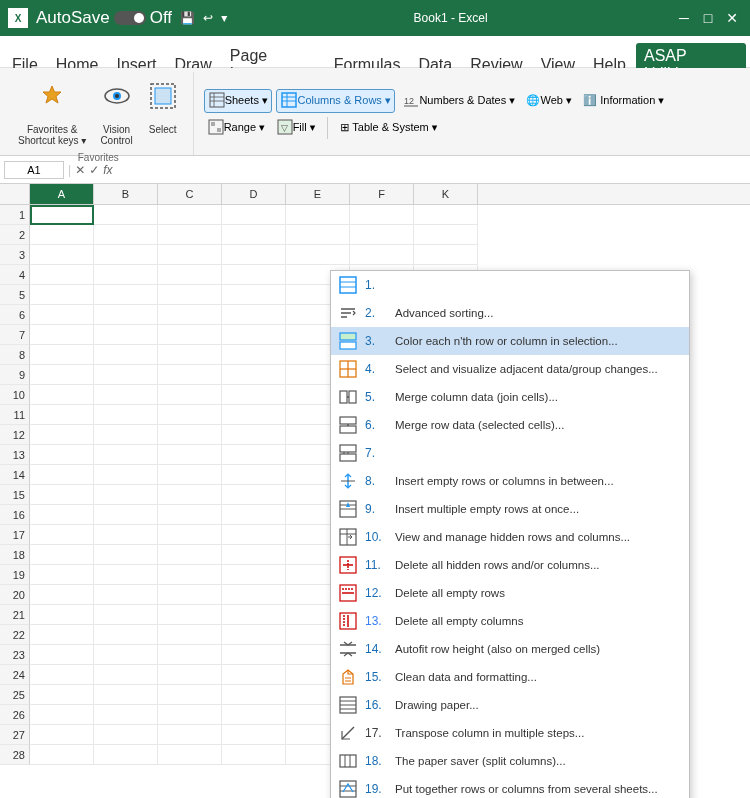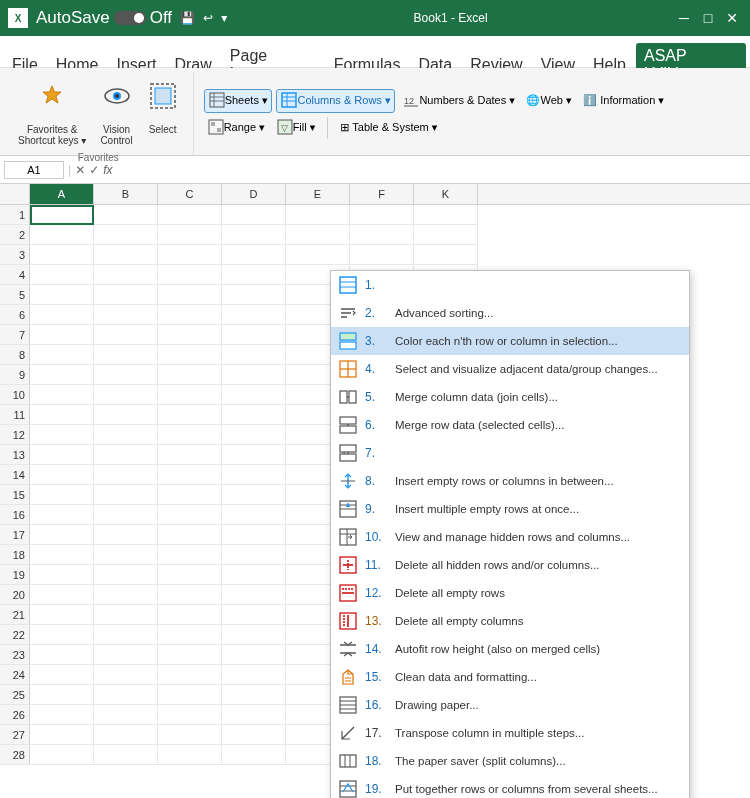--- a/index.html
+++ b/index.html
@@ -825,21 +825,21 @@
         <span class="item-text">Delete all empty rows</span>
       </div>
       <div class="dropdown-item">
         <span class="item-icon">
           <svg width="18" height="18" viewBox="0 0 18 18">
             <rect x="1" y="1" width="16" height="16" fill="none" stroke="#c00" stroke-width="1.2"></rect>
             <line x1="9" y1="3" x2="9" y2="15" stroke="#c00" stroke-width="1.5"></line>
             <line x1="5" y1="3" x2="5" y2="15" stroke="#c00" stroke-width="1.5" stroke-dasharray="2,1"></line>
           </svg>
         </span>
-        <span style="color: #a16207; min-width: 22px; font-weight: 400;">13.</span>
+        <span style="color: #3b82f6; min-width: 22px; font-weight: 400;">13.</span>
         <span class="item-text">Delete all empty columns</span>
       </div>
       <div class="dropdown-item">
         <span class="item-icon">
           <svg width="18" height="18" viewBox="0 0 18 18">
             <line x1="1" y1="5" x2="17" y2="5" stroke="#555" stroke-width="1.5"></line>
             <line x1="1" y1="13" x2="17" y2="13" stroke="#555" stroke-width="1.5"></line>
             <polyline points="5,2 9,5 13,2" fill="none" stroke="#555" stroke-width="1.2"></polyline>
             <polyline points="5,16 9,13 13,16" fill="none" stroke="#555" stroke-width="1.2"></polyline>
           </svg>

